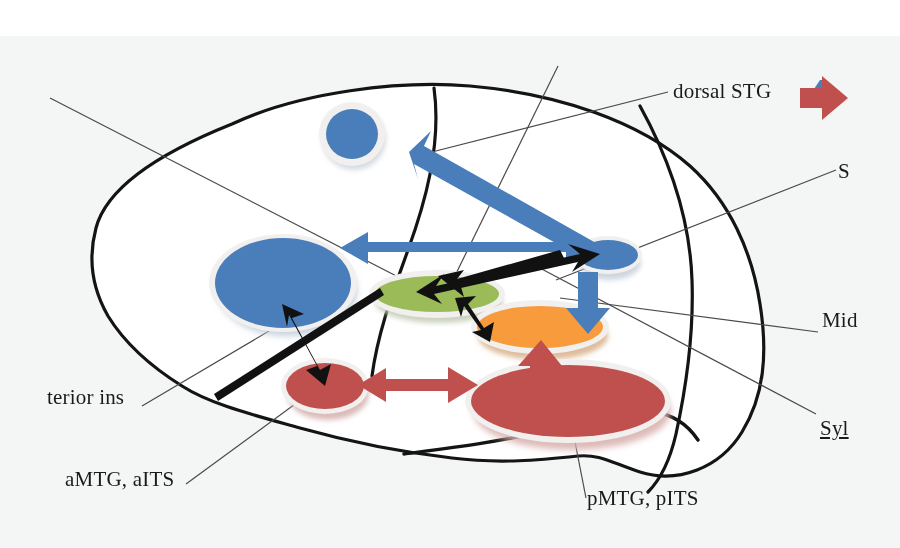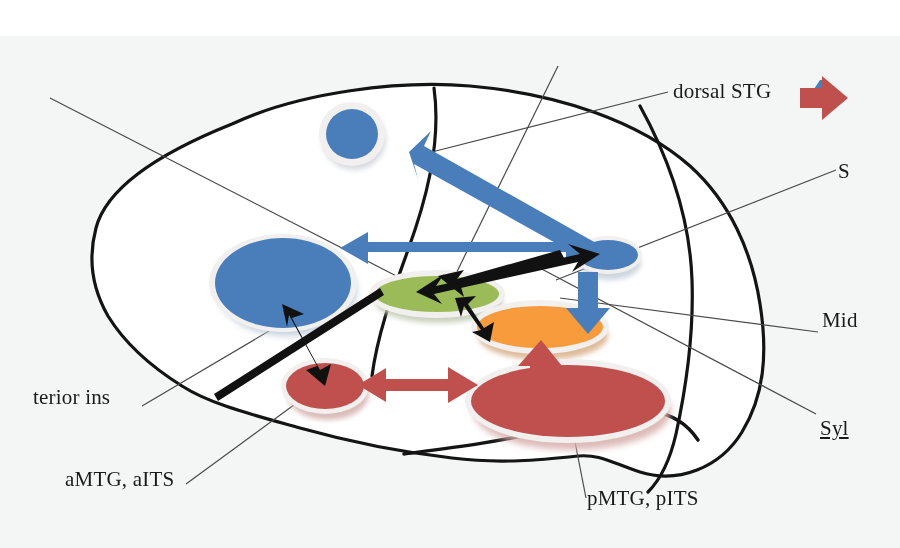--- a/index.html
+++ b/index.html
@@ -29,21 +29,21 @@
     font-family: "Liberation Serif", "DejaVu Serif", serif;
     font-size: 21px;
     color: #1a1a1a;
     white-space: nowrap;
     letter-spacing: 0.2px;
   }
   .label-dorsal-stg { left: 673px; top: 43px; }
   .label-s         { left: 838px; top: 123px; }
   .label-mid       { left: 822px; top: 272px; }
   .label-syl       { left: 820px; top: 380px; text-decoration: underline; }
-  .label-insula    { left: 33px;  top: 349px; }
+  .label-insula    { left: 47px;  top: 349px; }
   .label-amtg      { left: 65px;  top: 431px; }
   .label-pmtg      { left: 587px; top: 450px; }
 </style>
 </head>
 <body>
 
 <div id="stage">
 
   <svg class="layer" viewBox="0 0 900 548">
     <defs>

